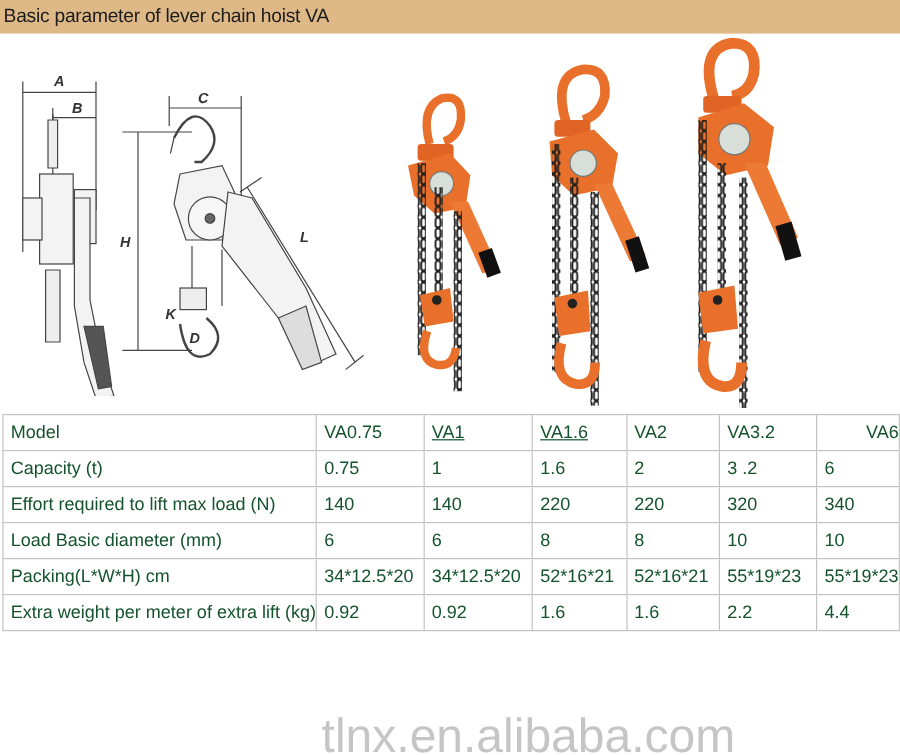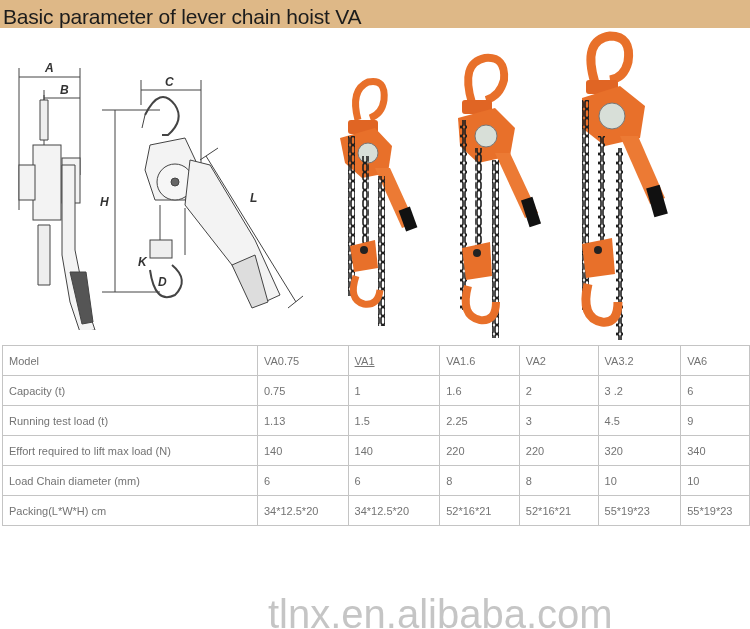--- a/index.html
+++ b/index.html
@@ -5,42 +5,42 @@
     html, body { margin: 0; padding: 0; background: #ffffff; }
     body {
       width: 750px; height: 629px; position: relative; overflow: hidden;
       font-family: "Liberation Sans", sans-serif; color: #1a1a1a;
     }
     .title-bar {
       position: absolute; left: 0; top: 0; width: 750px; height: 28px;
       background: #deb887;
     }
     .title-bar .title {
-      position: absolute; left: 3px; top: 5px; font-size: 21px; color: #1c1c1c;
+      position: absolute; left: 3px; top: 5px; font-size: 16px; color: #1c1c1c;
       letter-spacing: -0.2px;
     }
     .figure-area { position: absolute; left: 0; top: 28px; width: 750px; height: 312px; }
     .diagram { position: absolute; left: 0; top: 12px; width: 320px; height: 290px; }
     .photos { position: absolute; left: 320px; top: 0px; width: 430px; height: 312px; }
 
     table.spec {
       position: absolute; left: 2px; top: 345px;
-      border-collapse: collapse; font-size: 11px; color: #737373;
+      border-collapse: collapse; font-size: 15px; color: #14532d;
     }
     table.spec td {
       border: 1px solid #c4c4c4; height: 29px; padding: 0 0 0 6px;
       vertical-align: middle; white-space: nowrap;
     }
     .c0 { width: 249px; }
     .c1 { width: 84px; margin-top: 29px; }
     .c2 { width: 85px; text-decoration: underline; }
-    .c3 { width: 73px; }
+    .c3 { width: 73px; text-decoration: underline; }
     .c4 { width: 72px; }
     .c5 { width: 76px; margin-left: 20px; }
-    .c6 { width: 62px; }
+    .c6 { width: 62px; text-align: right; }
 
     .watermark {
       position: absolute; left: 268px; top: 592px; font-size: 40px;
       color: rgba(150,150,150,0.55); letter-spacing: 0px;
       font-family: "Liberation Sans", sans-serif; pointer-events: none;
     }
   </style>
 </head>
 <body>
 
@@ -173,51 +173,51 @@
   <tr>
     <td>Capacity (t)</td>
     <td>0.75</td>
     <td>1</td>
     <td>1.6</td>
     <td>2</td>
     <td>3 .2</td>
     <td>6</td>
   </tr>
   <tr>
-    <td>Running test load (t)</td>
-    <td>1.13</td>
-    <td>1.5</td>
-    <td>2.25</td>
-    <td>3</td>
-    <td>4.5</td>
-    <td>9</td>
-  </tr>
-  <tr>
     <td>Effort required to lift max load (N)</td>
     <td>140</td>
     <td>140</td>
     <td>220</td>
     <td>220</td>
     <td>320</td>
     <td>340</td>
   </tr>
   <tr>
-    <td>Load Chain diameter (mm)</td>
+    <td>Load Basic diameter (mm)</td>
     <td>6</td>
     <td>6</td>
     <td>8</td>
     <td>8</td>
     <td>10</td>
     <td>10</td>
   </tr>
   <tr>
     <td>Packing(L*W*H) cm</td>
     <td>34*12.5*20</td>
     <td>34*12.5*20</td>
     <td>52*16*21</td>
     <td>52*16*21</td>
     <td>55*19*23</td>
     <td>55*19*23</td>
   </tr>
+  <tr>
+    <td>Extra weight per meter of extra lift (kg)</td>
+    <td>0.92</td>
+    <td>0.92</td>
+    <td>1.6</td>
+    <td>1.6</td>
+    <td>2.2</td>
+    <td>4.4</td>
+  </tr>
 </tbody>
   </table>
 
 <div class="watermark">tlnx.en.alibaba.com</div>
 
 </body></html>

